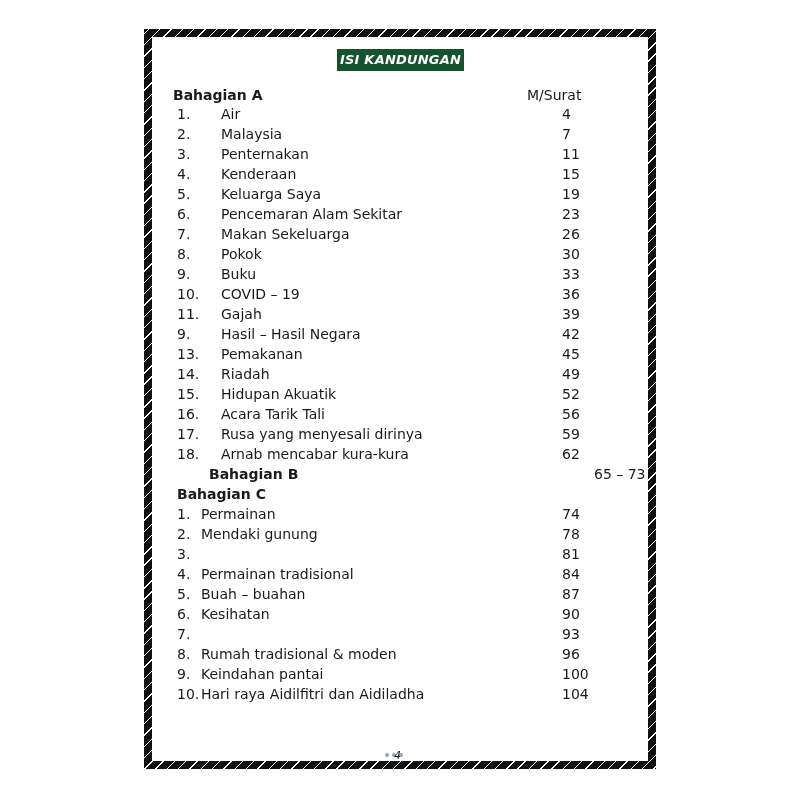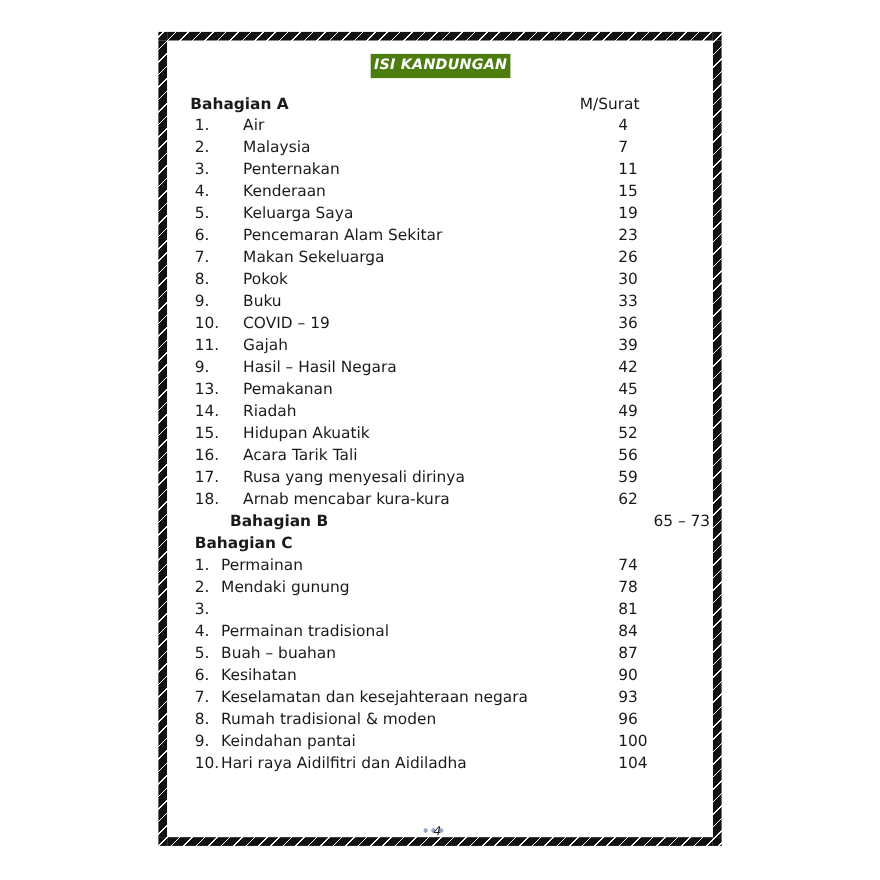--- a/index.html
+++ b/index.html
@@ -3,21 +3,21 @@
 <meta charset="utf-8">
 <style>
   html, body { margin:0; padding:0; background:#fff; }
   body { width:800px; height:800px; position:relative; overflow:hidden;
          font-family:"DejaVu Sans", sans-serif; color:#1a1a1a; }
   .frame { position:absolute; left:144px; top:29px; width:512px; height:740px;
            box-sizing:border-box; border:8px solid #111;
            border-image: repeating-linear-gradient(135deg,#111 0 3px,#fff 3px 4px,#111 4px 8px) 8; }
   .frame-inner { position:absolute; left:152px; top:37px; width:496px; height:724px; background:#fff; }
   .title { position:absolute; left:337px; top:49px; height:22px; padding:0 3px;
-           background:#4d7c0f; color:#fff; font-weight:bold; font-style:italic;
+           background:#14532d; color:#fff; font-weight:bold; font-style:italic;
            font-size:13px; line-height:22px; letter-spacing:0.2px; }
   .row { position:absolute; left:0; width:800px; height:20px; font-size:14px; line-height:20px; }
   .row span { position:absolute; white-space:nowrap; }
   .hdr { font-weight:bold; }
   .num-a { left:177px; }
   .txt-a { left:221px; }
   .num-c { left:177px; }
   .txt-c { left:201px; }
   .pg { left:562px; }
   .mhdr { left:527px; }
@@ -164,21 +164,20 @@
       <span class="txt-c">Buah – buahan</span>
       <span class="pg">87</span>
     </div>
     <div class="row" style="top: 604px;">
       <span class="num-c">6.</span>
       <span class="txt-c">Kesihatan</span>
       <span class="pg">90</span>
     </div>
     <div class="row" style="top: 624px;">
       <span class="num-c">7.</span>
-      <span class="txt-c">Keselamatan dan kesejahteraan negara</span>
       <span class="pg">93</span>
     </div>
     <div class="row" style="top: 644px;">
       <span class="num-c">8.</span>
       <span class="txt-c">Rumah tradisional &amp; moden</span>
       <span class="pg">96</span>
     </div>
     <div class="row" style="top: 664px;">
       <span class="num-c">9.</span>
       <span class="txt-c">Keindahan pantai</span>

